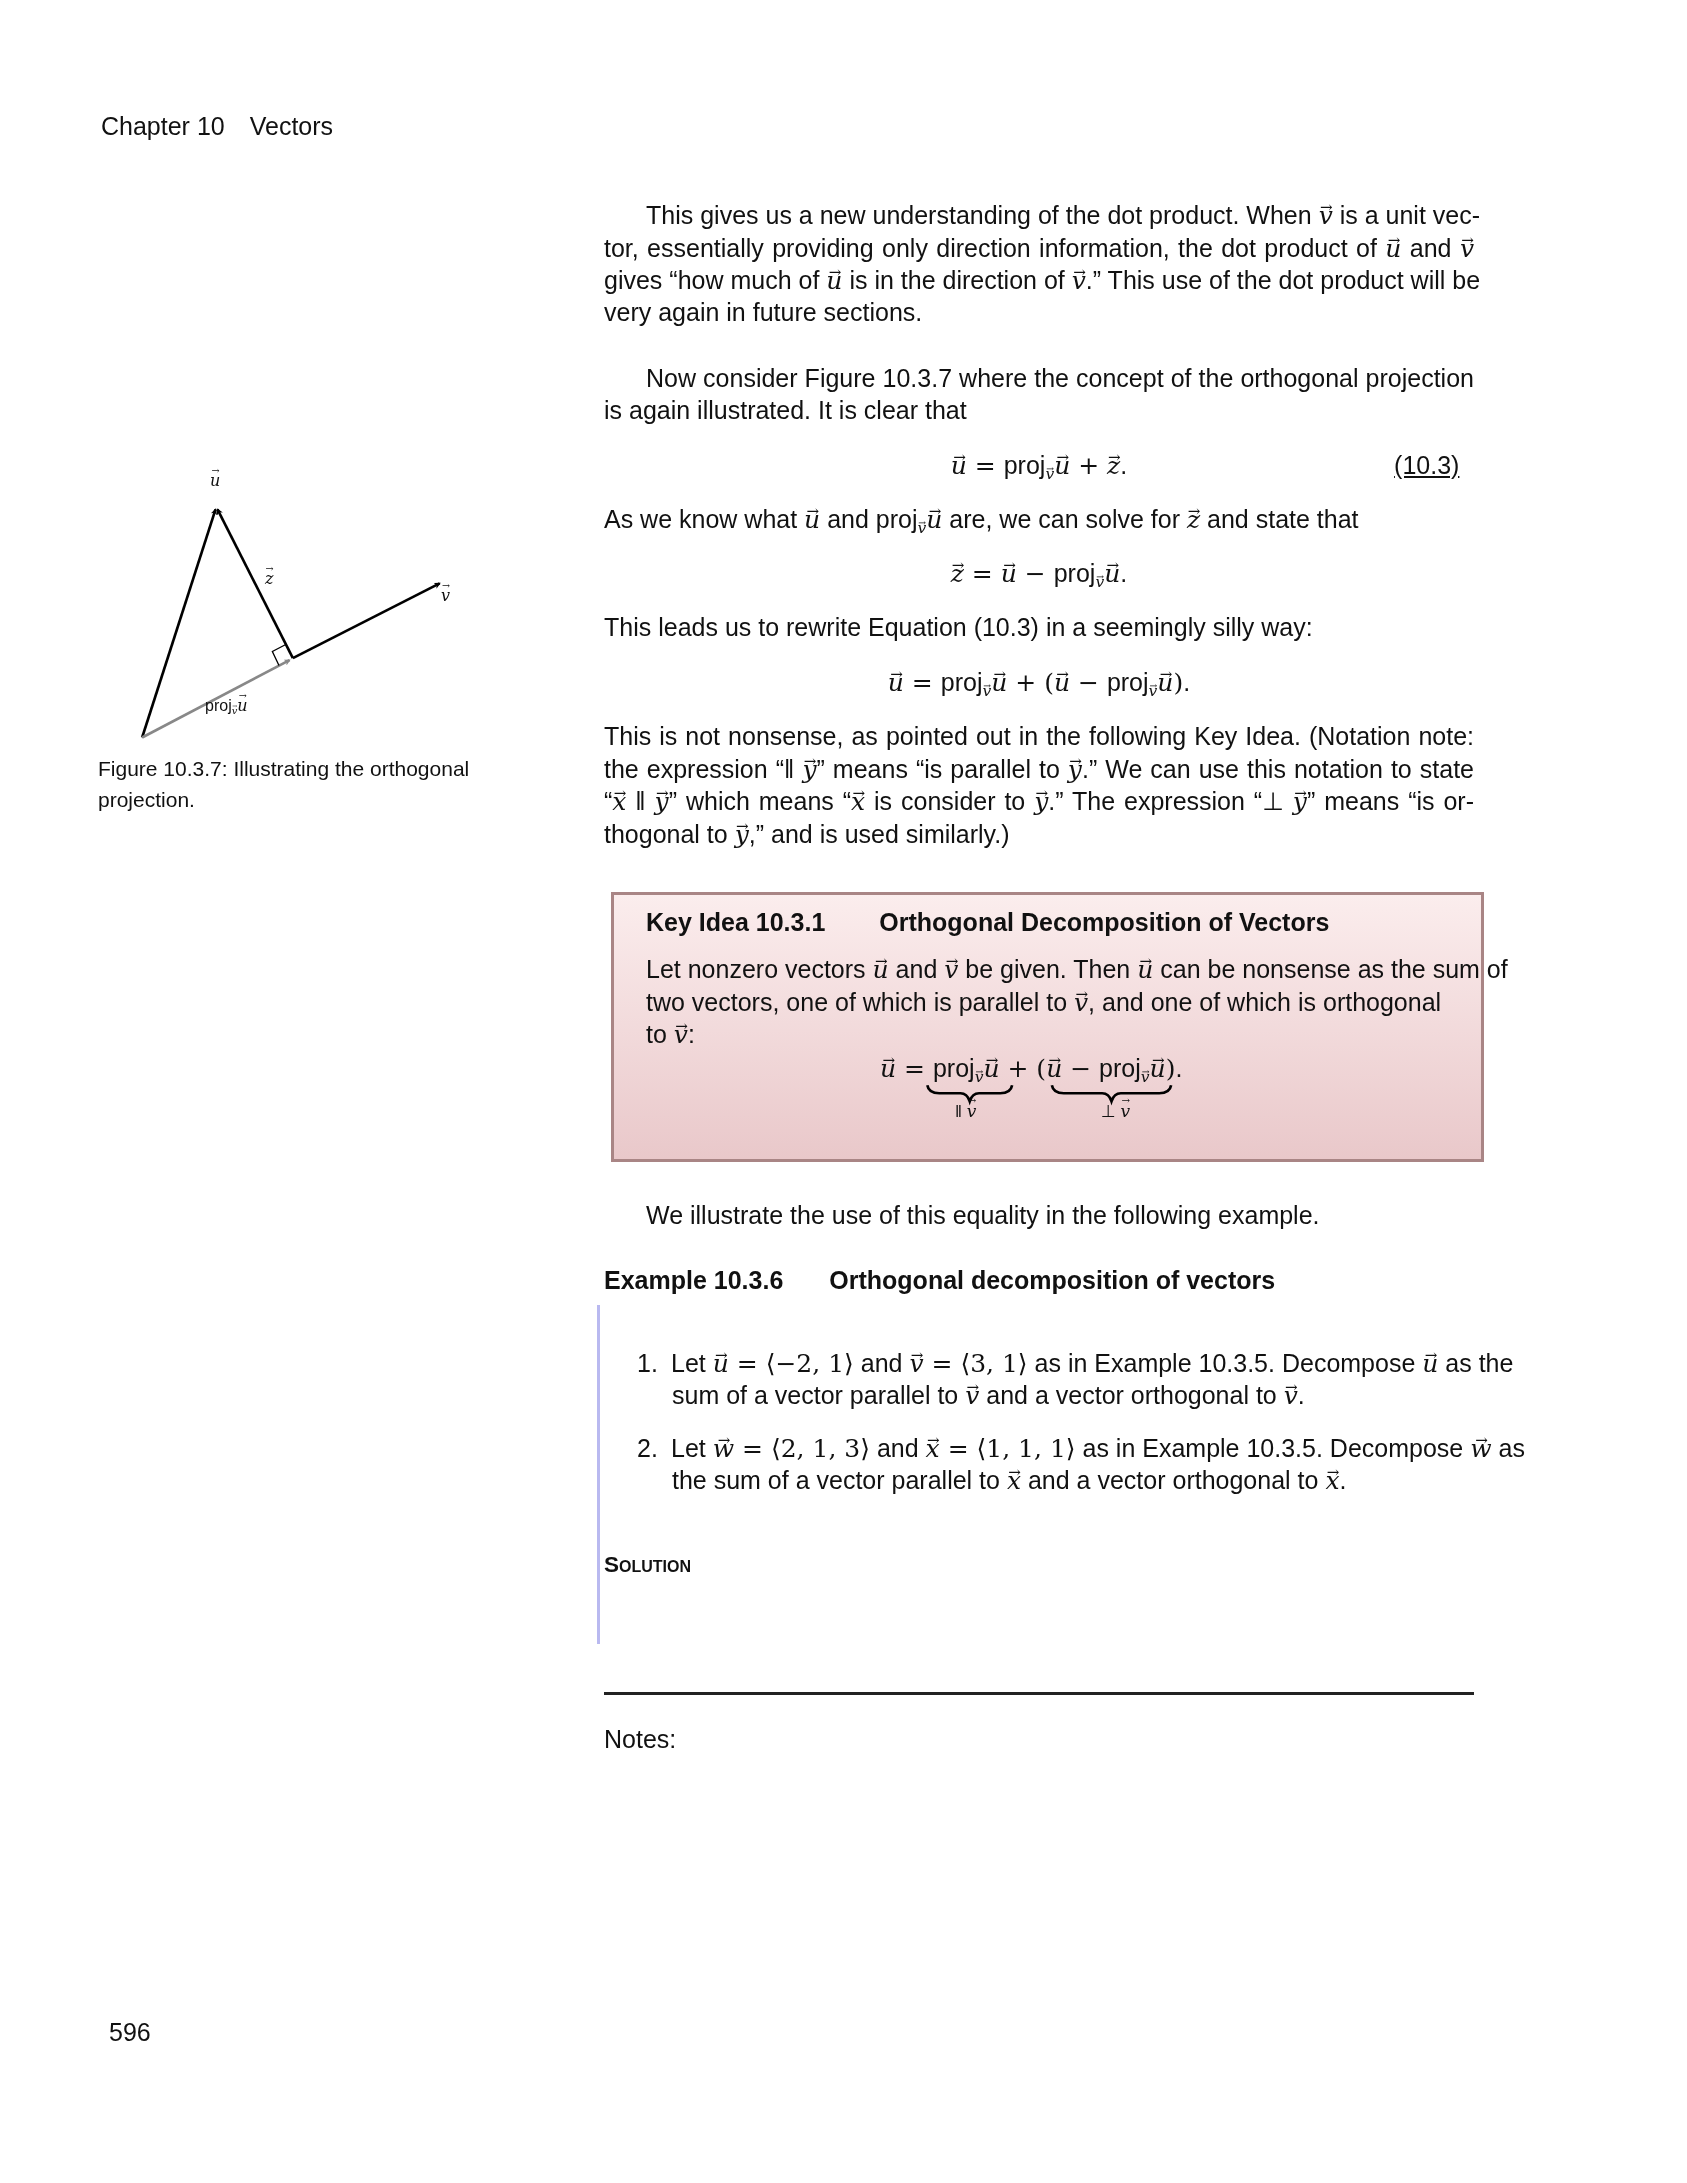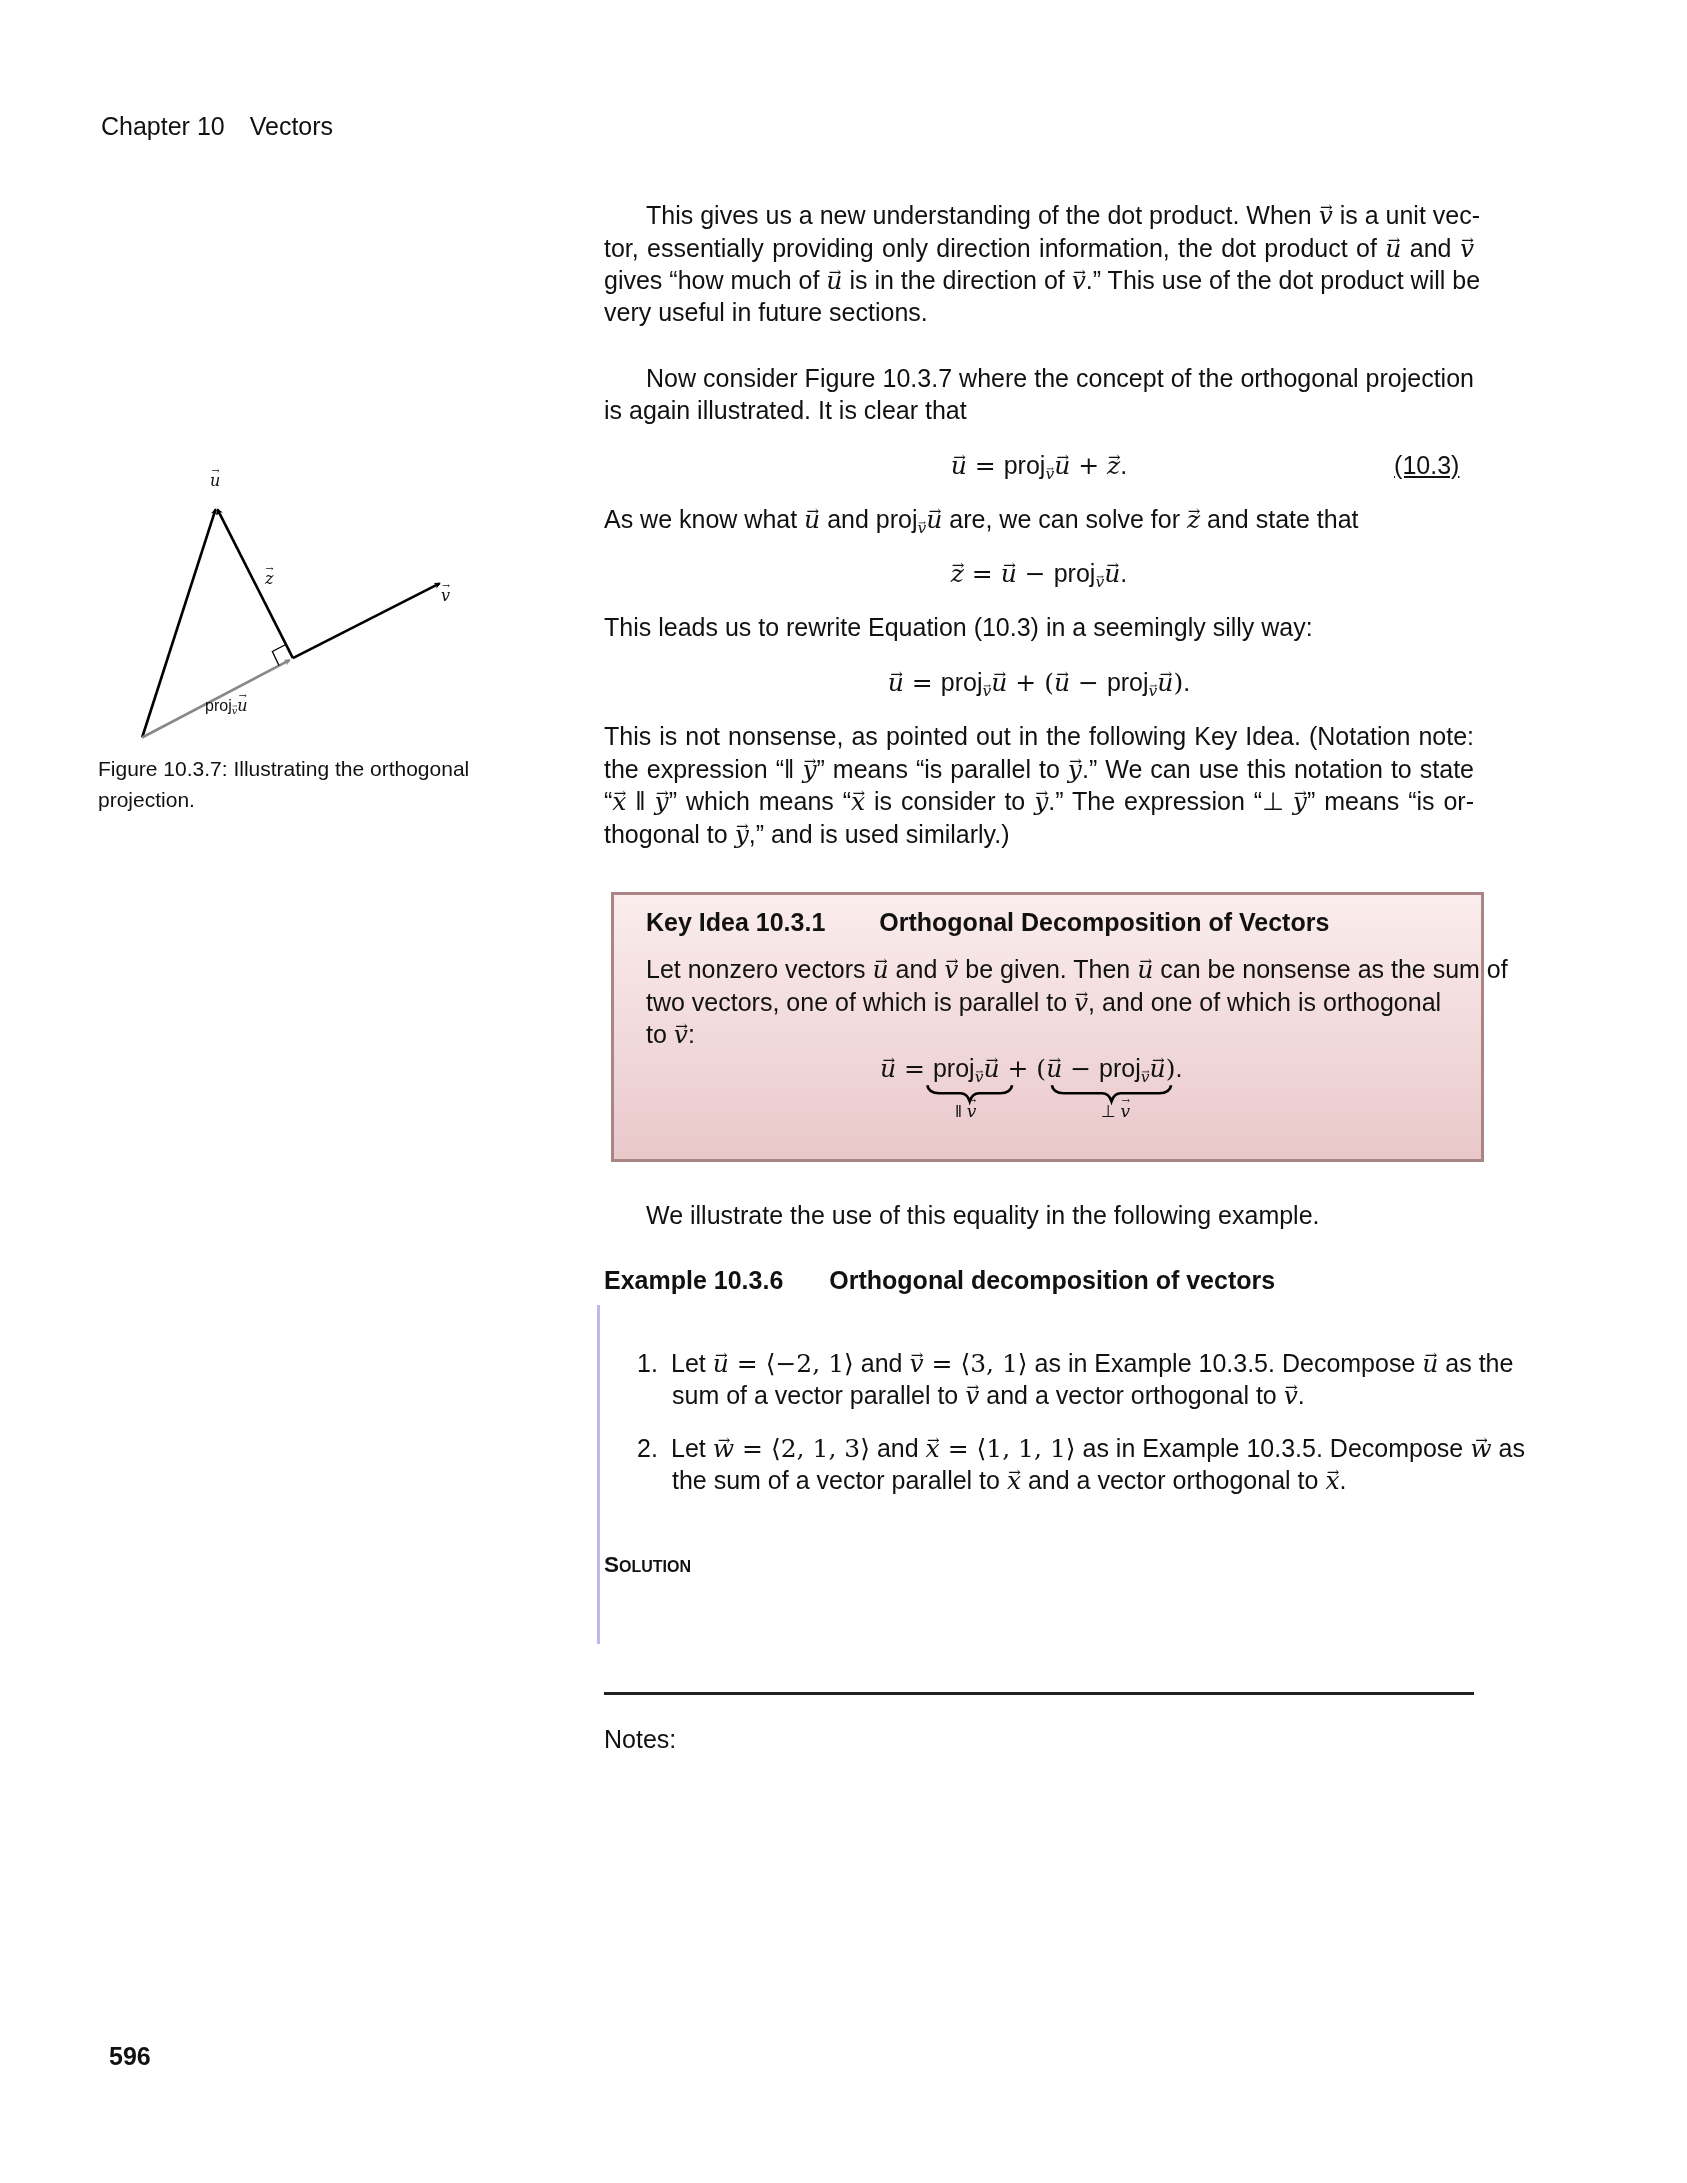--- a/index.html
+++ b/index.html
@@ -7,21 +7,21 @@
          font-family:"Liberation Sans", "DejaVu Sans", sans-serif; color:#111; }
   .abs { position:absolute; }
   .line { position:absolute; left:604px; width:870px; font-size:25px; line-height:32px; white-space:nowrap; }
   .just { text-align:justify; text-align-last:justify; }
   .center { text-align:center; }
   .math { font-family:"DejaVu Serif", serif; font-size:25px; }
   .vec { position:relative; display:inline-block; font-style:italic; font-family:"DejaVu Serif", serif; }
   .vec::before { content:"\2192"; position:absolute; left:50%; transform:translateX(-45%); top:-0.62em; font-size:0.6em; font-style:normal; }
   .sub { font-size:0.62em; vertical-align:-0.35em; }
   .header { left:101px; top:112px; font-size:25px; }
-  .pagenum { left:109px; top:2018px; font-size:25px; font-weight:bold;margin-top:24px; }
+  .pagenum { left:109px; top:2018px; font-size:25px; font-weight:normal; }
   .caption { left:98px; font-size:21px; line-height:30px; width:437px; white-space:nowrap; }
   .keybox { left:611px; top:892px; width:873px; height:270px;
             border:3.3px solid #a98585; box-sizing:border-box;
             background:linear-gradient(#fbeded, #e9c8ca); }
   .eqnum { position:absolute; right:14.6px;text-decoration:underline; }
   .bold { font-weight:bold; }
   .smallcaps { font-variant:small-caps; font-weight:bold; font-size:22.5px; }
   .exbar { left:597px; top:1305px; width:2.6px; height:339px; background:#b9b9f0; }
   .rule { left:604px; top:1692px; width:870px; height:2.6px; background:#222; }
 </style>
@@ -66,21 +66,21 @@
 
 <div class="line just" style="top:199px;padding-left:42px;width:828px">
   <span>This gives us a new understanding of the dot product. When </span><span class="vec">v</span><span> is a unit vec-</span>
 </div>
 <div class="line just" style="top:232px">
   <span>tor, essentially providing only direction information, the dot product of </span><span class="vec">u</span><span> and </span><span class="vec">v</span>
 </div>
 <div class="line just" style="top:264px">
   <span>gives “how much of </span><span class="vec">u</span><span> is in the direction of </span><span class="vec">v</span><span>.” This use of the dot product will be</span>
 </div>
-<div class="line" style="top:296px">very useful in future sections.</div>
+<div class="line" style="top:296px">very again in future sections.</div>
 
 <div class="line just" style="top:362px;padding-left:42px;width:828px">Now consider Figure 10.3.7 where the concept of the orthogonal projection</div>
 <div class="line" style="top:394px">is again illustrated. It is clear that</div>
 
 <div class="line center" style="top:449px">
   <span class="vec">u</span><span class="math"> = </span><span>proj</span><span class="sub"><span class="vec">v</span></span><span class="vec">u</span><span class="math"> + </span><span class="vec">z</span><span>.</span>
   <span class="eqnum">(10.3)</span>
 </div>
 
 <div class="line" style="top:503px">

